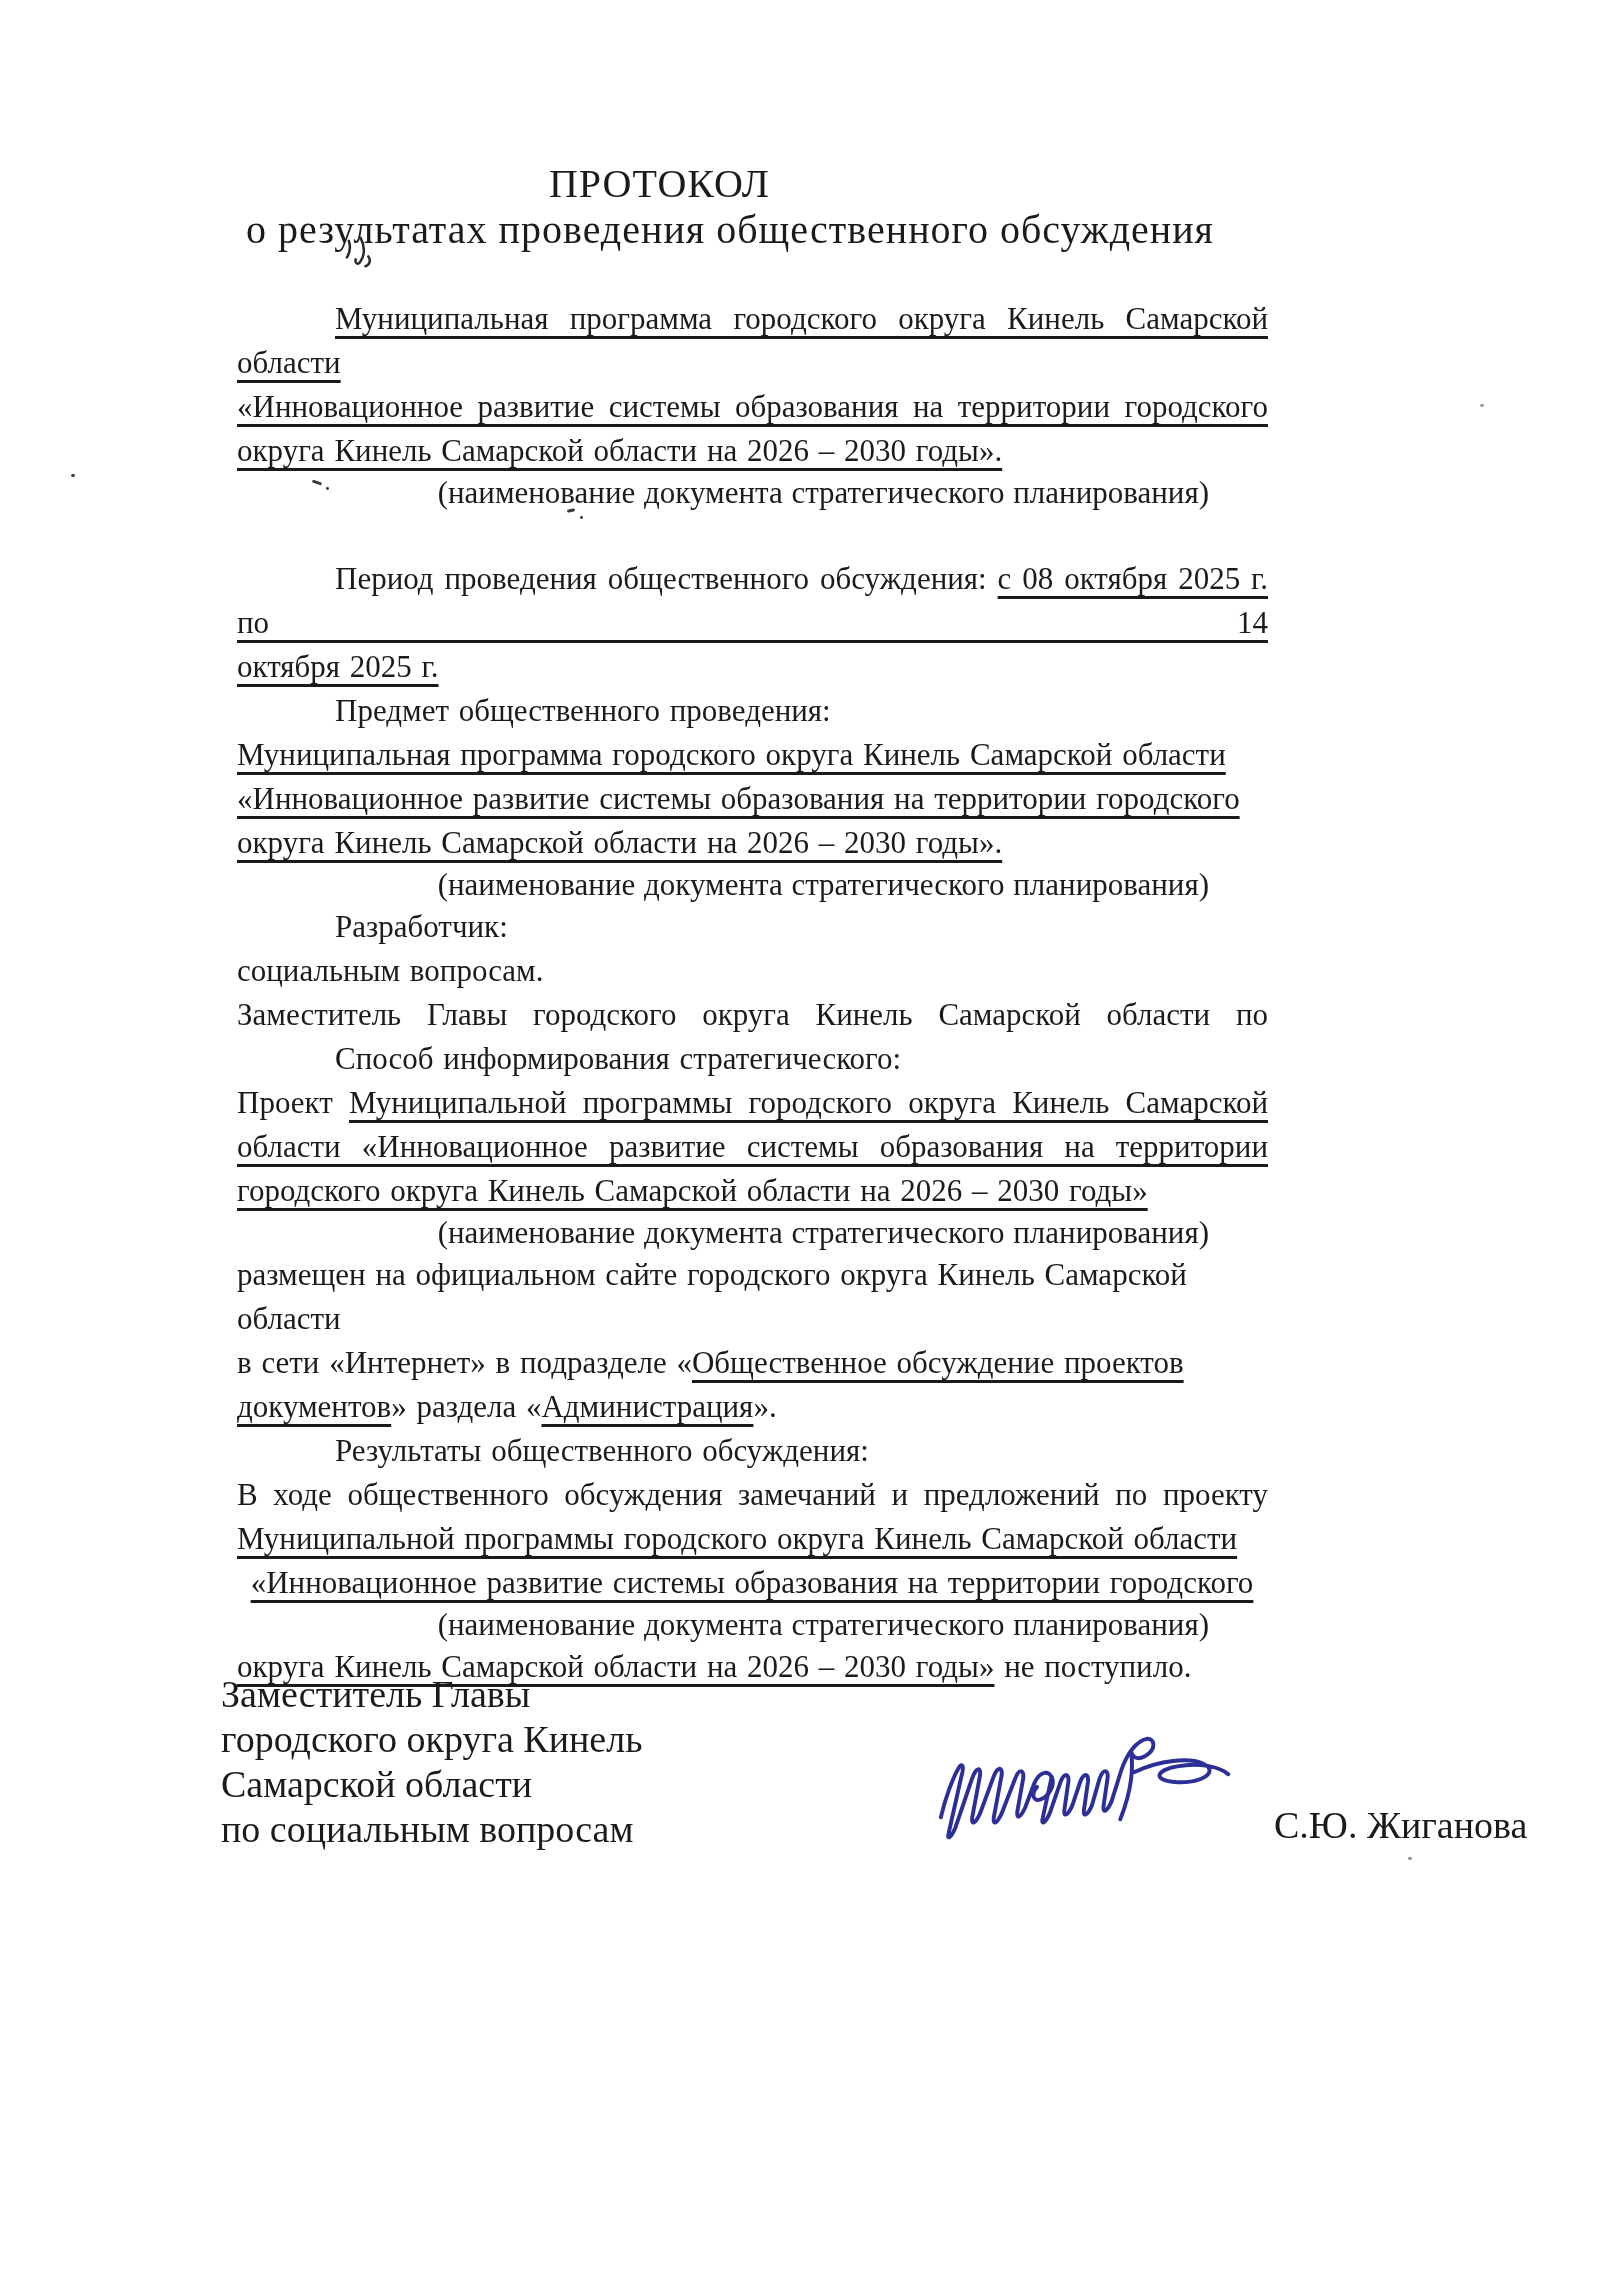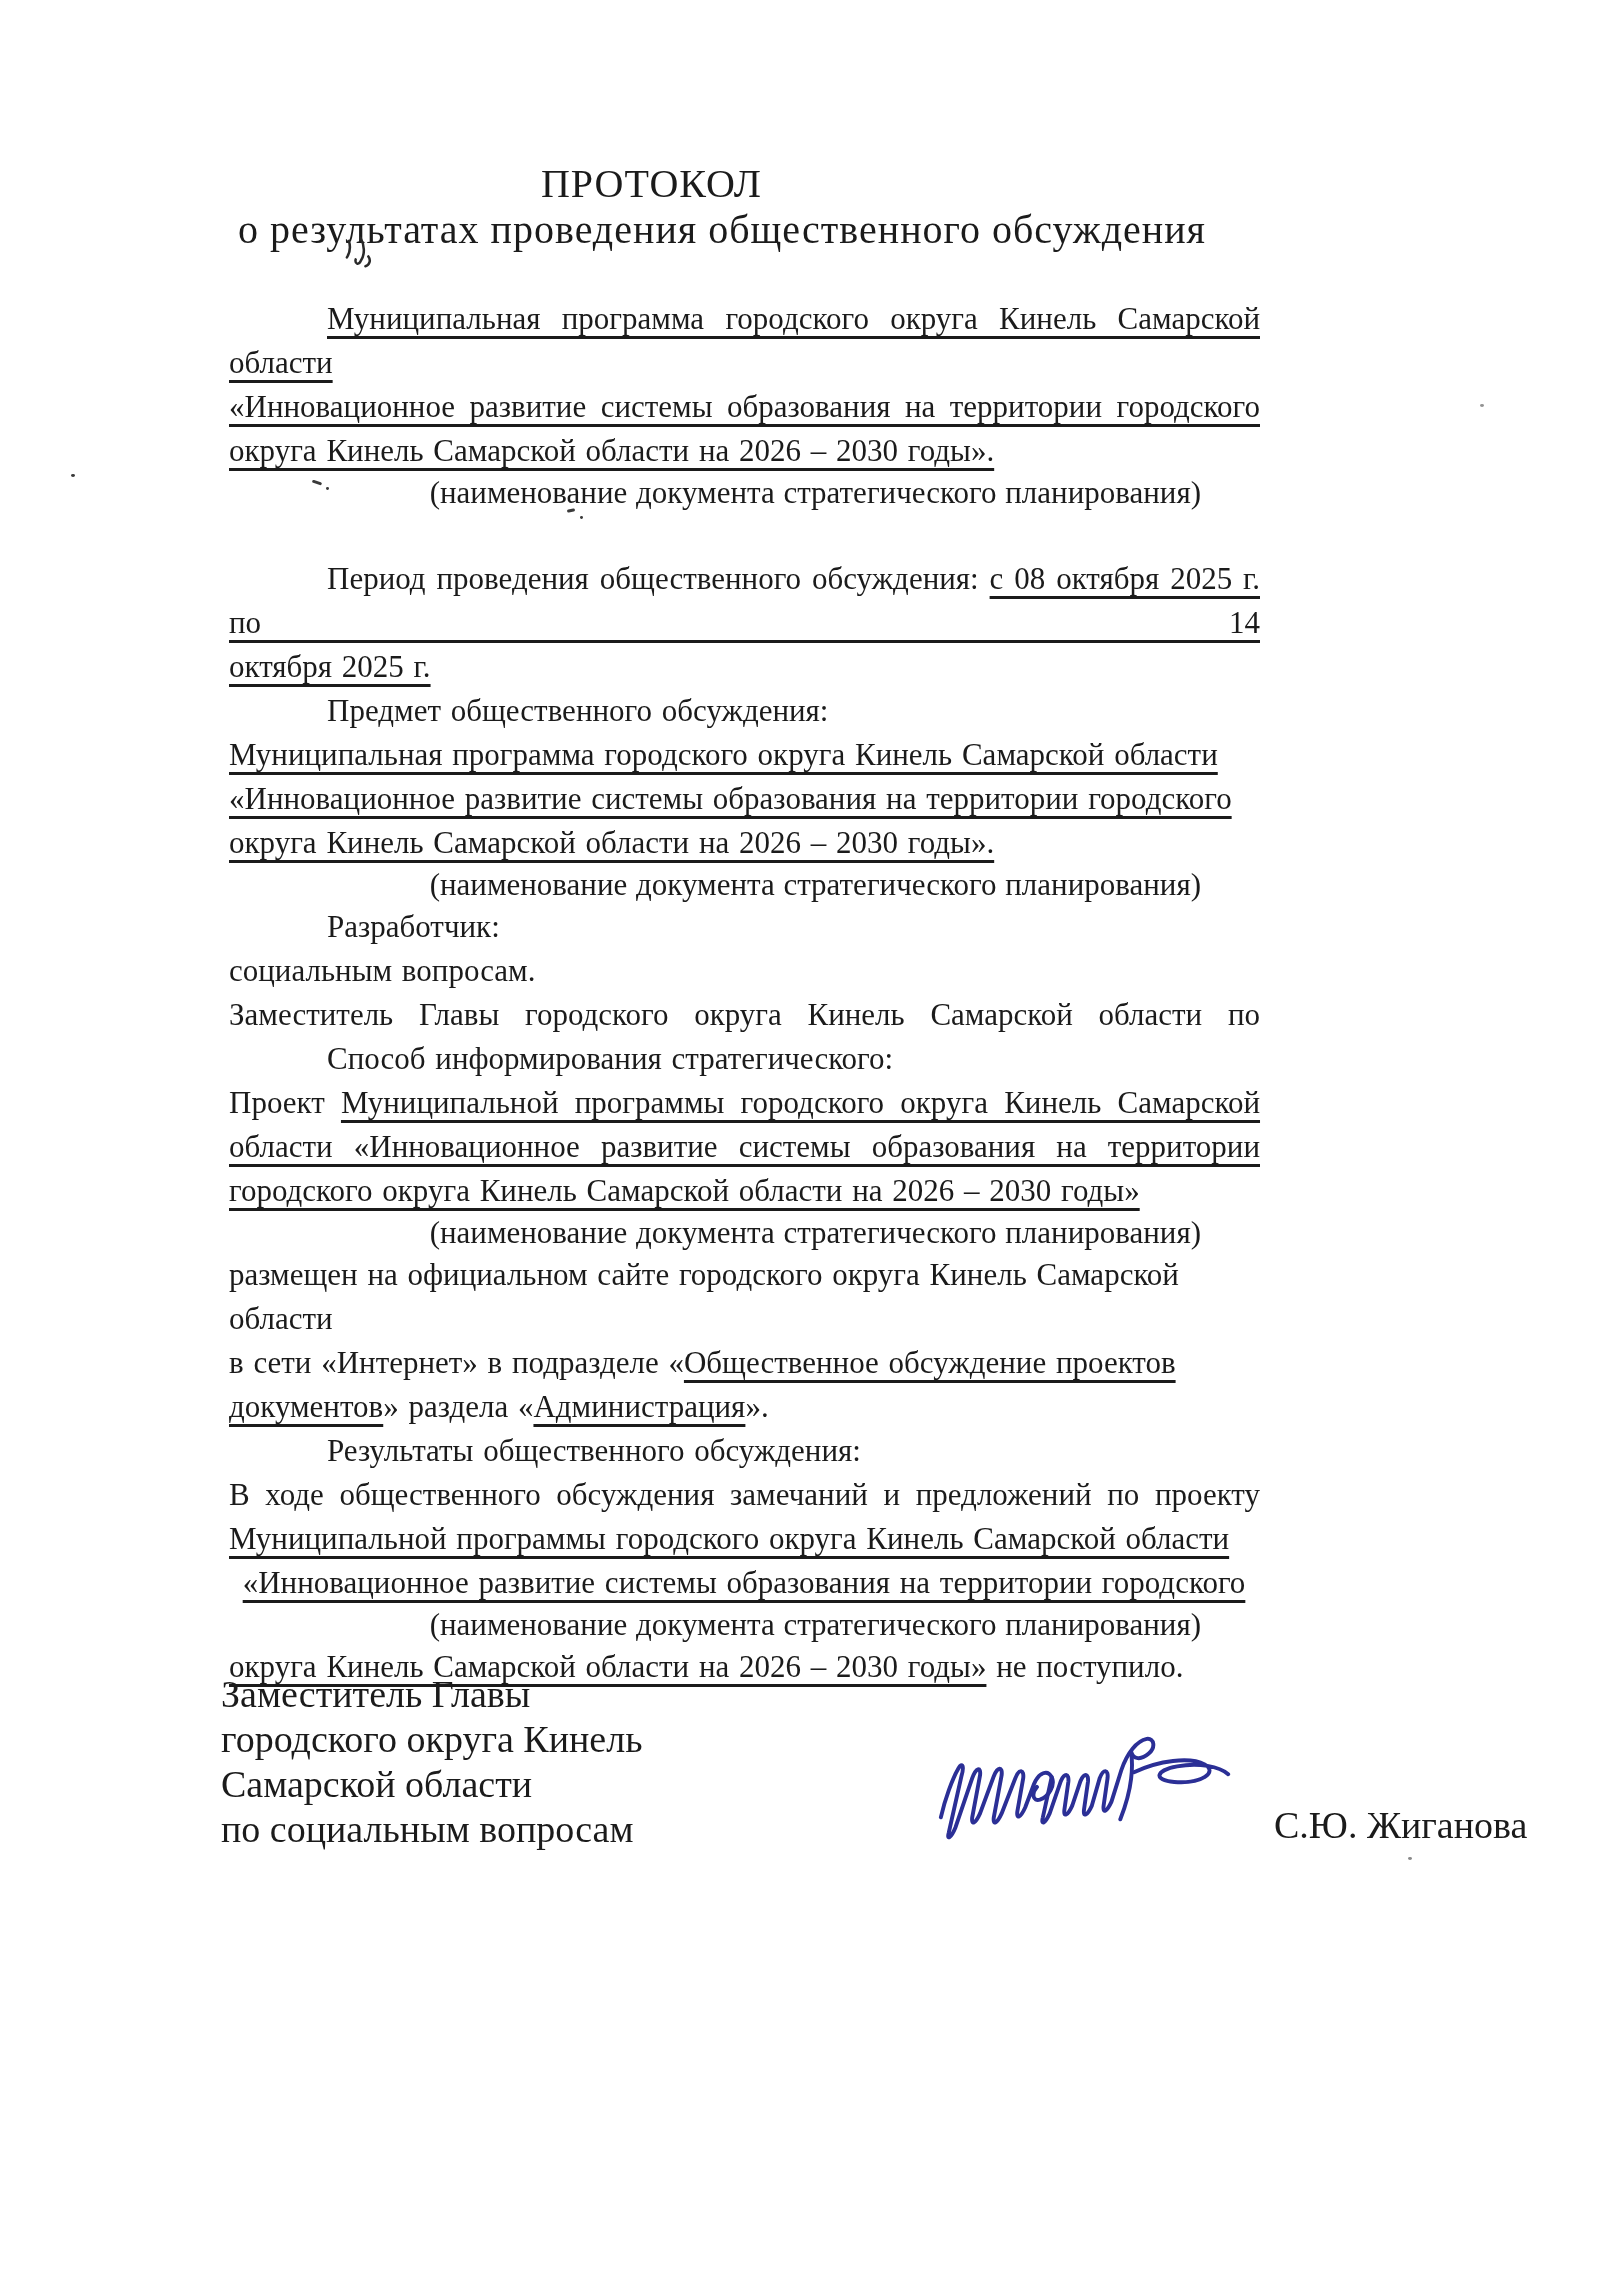--- a/index.html
+++ b/index.html
@@ -5,21 +5,21 @@
   html,body{margin:0;padding:0;}
   body{
     width:1620px;height:2292px;
     background:#ffffff;
     position:relative;
     font-family:"Liberation Serif","DejaVu Serif",serif;
     color:#1b1b1b;
     overflow:hidden;
   }
   .doc{
-    position:absolute;left:8px;top:0;
+    position:absolute;left:16px;top:0;
     width:1328px;
     box-sizing:border-box;
     padding:161px 76px 16px 221px;
   }
   .t-line{
     font-size:40px;line-height:46px;
     text-align:center;
     letter-spacing:1px;
     white-space:nowrap;
   }
@@ -68,21 +68,21 @@
   <div class="t-line t-sub">о результатах проведения общественного обсуждения</div>
   <div class="head-gap"></div>
   <div>
       <div class="line indent just"><span class="u">Муниципальная программа городского округа Кинель Самарской области</span></div>
       <div class="line just"><span class="u">«Инновационное развитие системы образования на территории городского</span></div>
       <div class="line"><span class="u">округа Кинель Самарской области на 2026 – 2030 годы».</span></div>
       <div class="line caption"><span>(наименование документа стратегического планирования)</span></div>
       <div class="line gap"></div>
       <div class="line indent just"><span>Период проведения общественного обсуждения: </span><span class="u">с 08 октября 2025 г. по 14</span></div>
       <div class="line"><span class="u">октября 2025 г.</span></div>
-      <div class="line indent"><span>Предмет общественного обсуждения:</span></div>
+      <div class="line indent"><span>Предмет общественного проведения:</span></div>
       <div class="line"><span class="u">Муниципальная программа городского округа Кинель Самарской области</span></div>
       <div class="line"><span class="u">«Инновационное развитие системы образования на территории городского</span></div>
       <div class="line"><span class="u">округа Кинель Самарской области на 2026 – 2030 годы».</span></div>
       <div class="line caption"><span>(наименование документа стратегического планирования)</span></div>
       <div class="line indent"><span>Разработчик:</span></div>
       <div class="line"><span>социальным вопросам.</span></div>
       <div class="line just"><span>Заместитель Главы городского округа Кинель Самарской области по</span></div>
       <div class="line indent"><span>Способ информирования стратегического:</span></div>
       <div class="line just"><span>Проект </span><span class="u">Муниципальной программы городского округа Кинель Самарской</span></div>
       <div class="line just"><span class="u">области «Инновационное развитие системы образования на территории</span></div>

